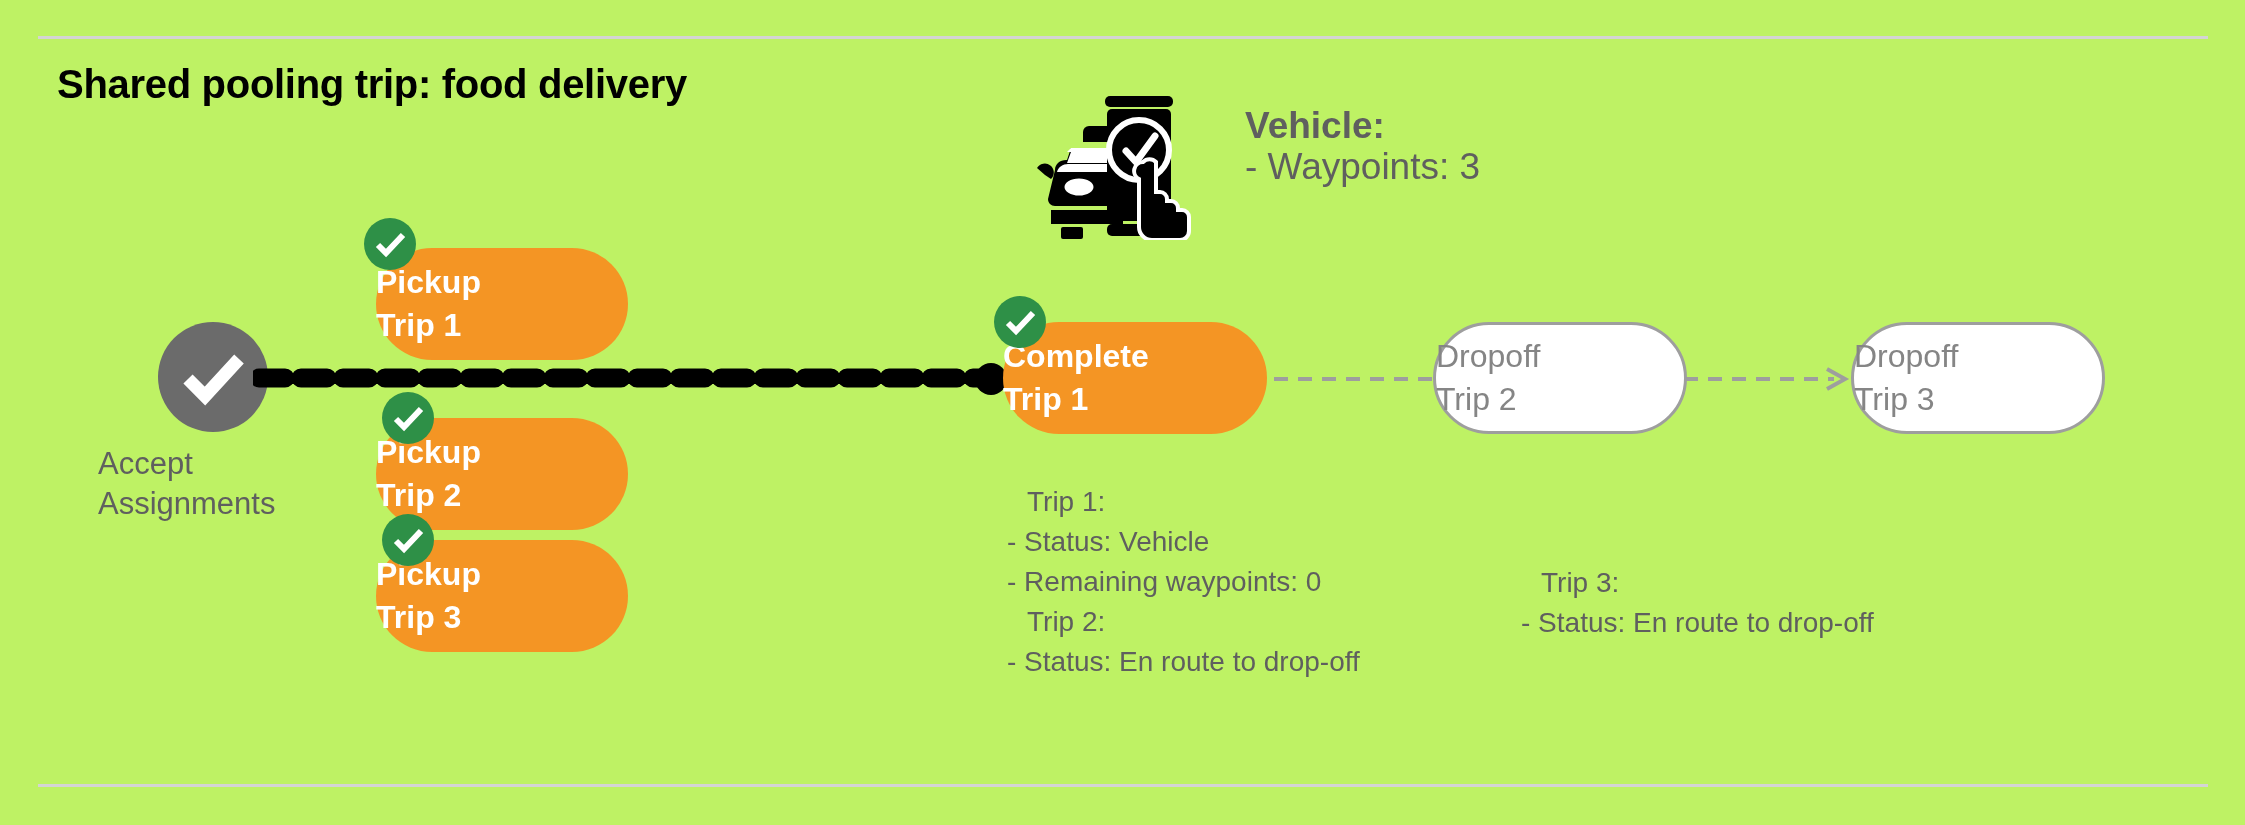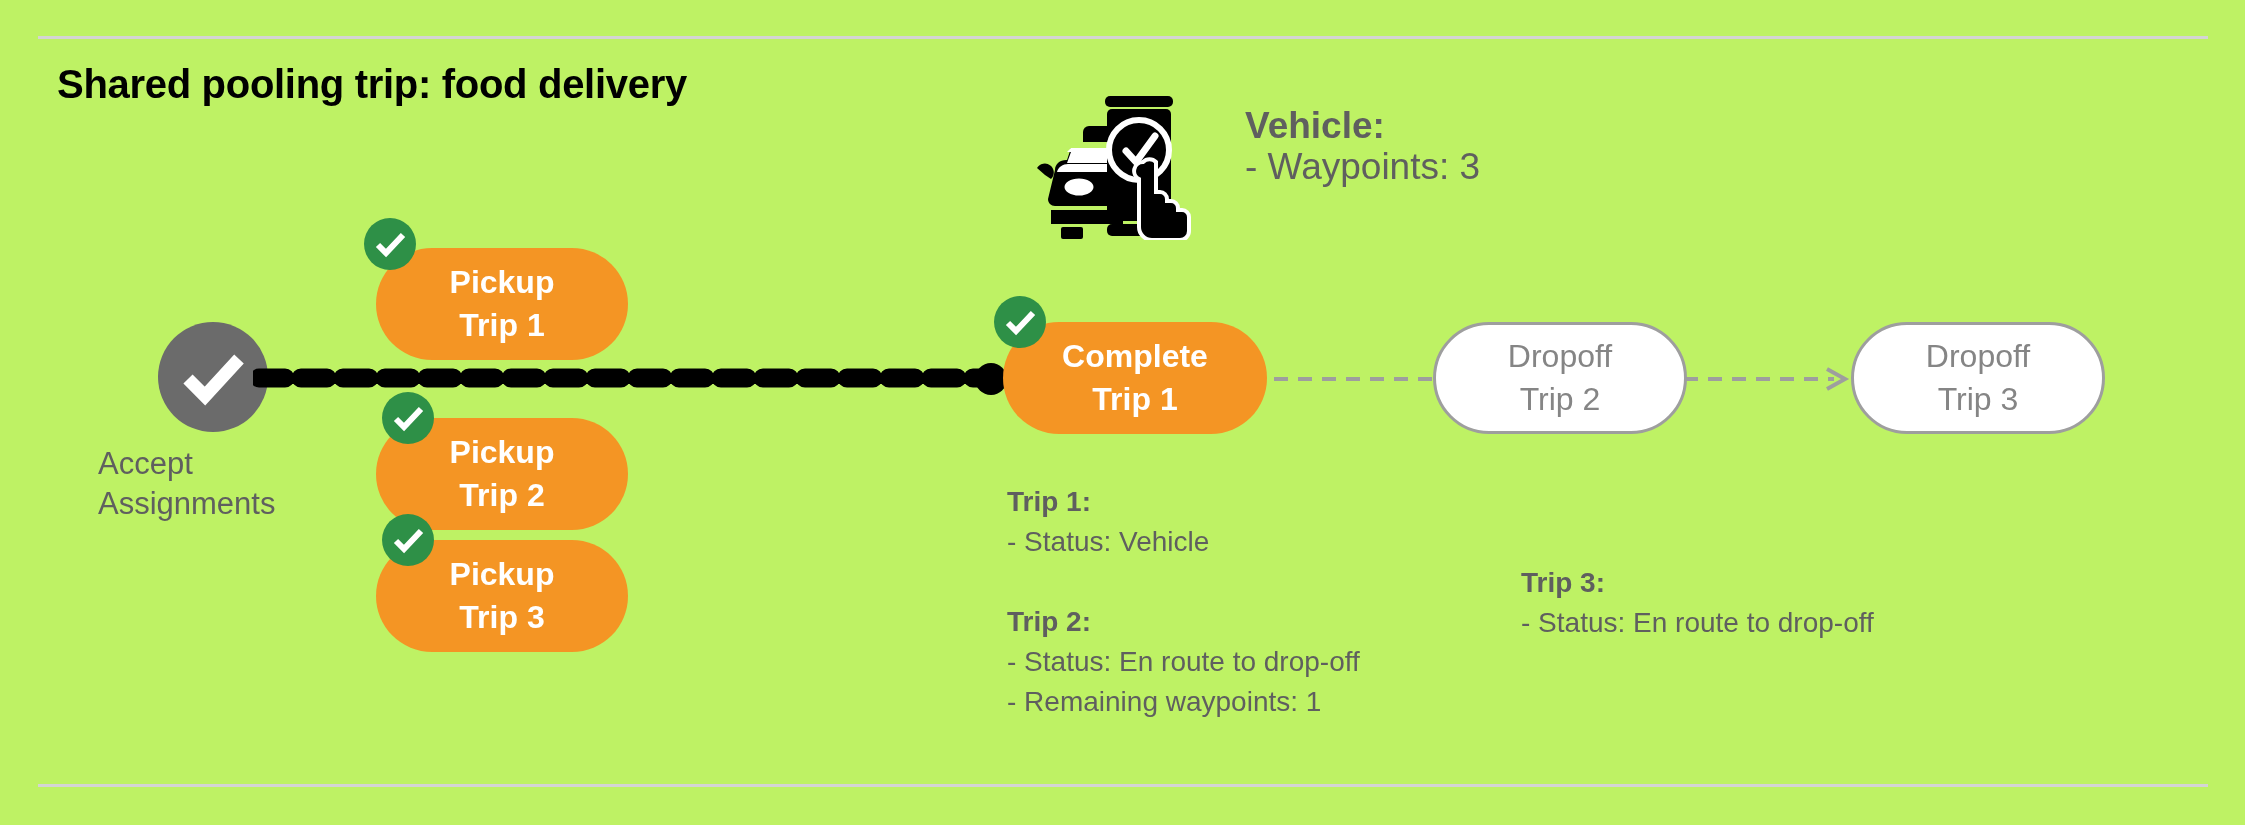--- a/index.html
+++ b/index.html
@@ -95,21 +95,20 @@
   .gray-dash.seg1 { left: 1250px; top: 364px; width: 190px; height: 30px; }
   .gray-dash.seg2 { left: 1684px; top: 364px; width: 170px; height: 30px; }
 
   
   .pill {
     position: absolute;
     border-radius: 999px;
     box-sizing: border-box;
     display: flex;
     flex-direction: column;
-    align-items: center;
     justify-content: center;
   }
   .pill .pill-line {
     display: block;
     white-space: nowrap;
     line-height: 43px;
   }
   .pill.filled {
     background: #F49524;
   }
@@ -169,21 +168,21 @@
   .vehicle-caption .hdr { font-weight: bold; }
 
   
   .trip-block {
     position: absolute;
     color: #5f5f5f;
     font-size: 28px;
     line-height: 40px;
     white-space: nowrap;
   }
-  .trip-block .hdr { font-weight: bold; }
+  .trip-block .hdr { font-weight: normal; margin-left: 20px; }
   .trip-col-left  { left: 1007px; top: 482px; }
   .trip-col-right { left: 1521px; top: 563px; }
 </style>
 </head>
 <body>
 
 <div id="slide">
 
   <div class="divider top"></div>
   <div class="divider bottom"></div>
@@ -308,24 +307,23 @@
   </div>
 
   <div class="vehicle-caption">
     <span class="hdr">Vehicle:</span><br>
     <span>- Waypoints: 3</span>
   </div>
 
   <div class="trip-block trip-col-left">
     <span class="hdr">Trip 1:</span><br>
     <span>- Status:  Vehicle</span><br>
-    <br>
+    <span>- Remaining waypoints: 0</span><br>
     <span class="hdr">Trip 2:</span><br>
     <span>- Status:  En route to drop-off</span><br>
-    <span>- Remaining waypoints: 1</span>
   </div>
 
   <div class="trip-block trip-col-right">
     <span class="hdr">Trip 3:</span><br>
     <span>- Status:  En route to drop-off</span><br>
   </div>
 
 </div>
 
 </body></html>

